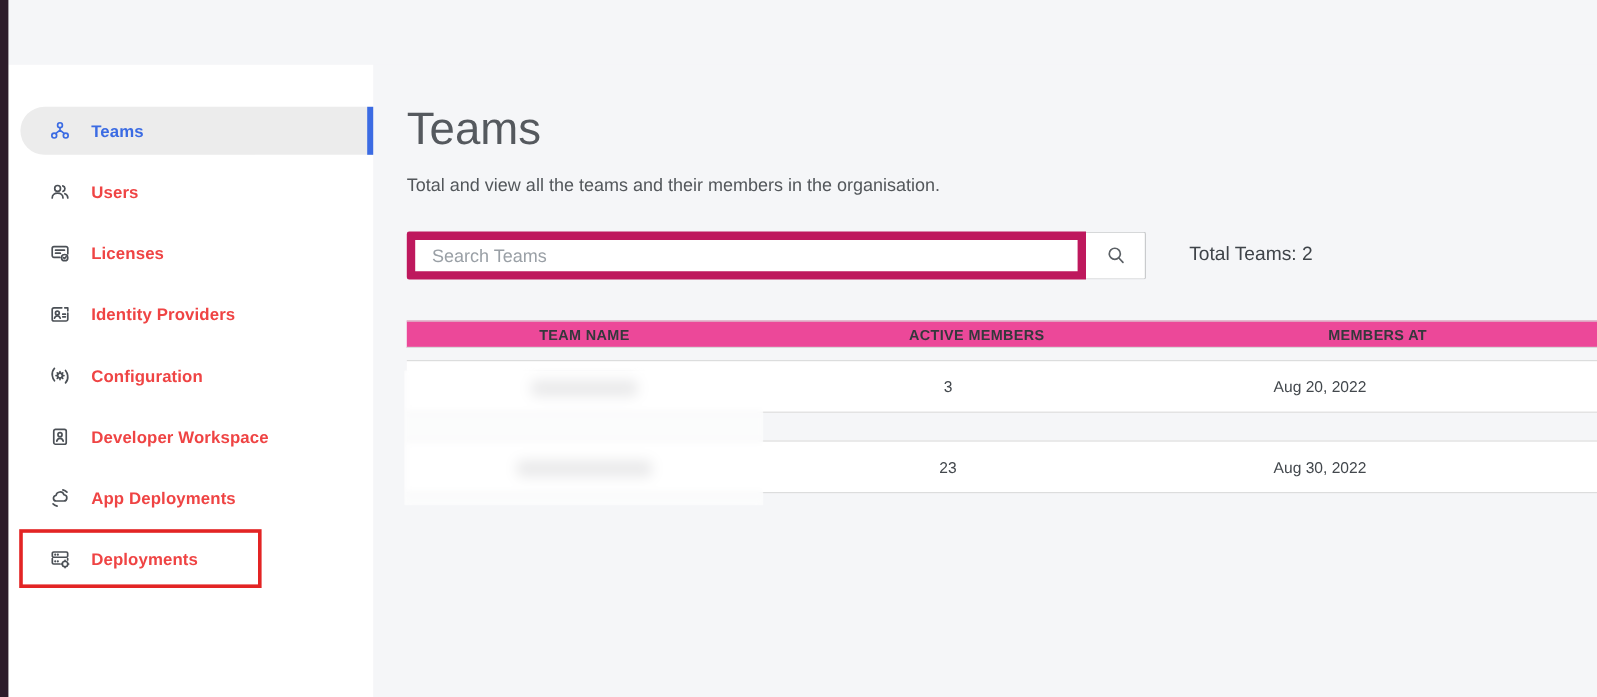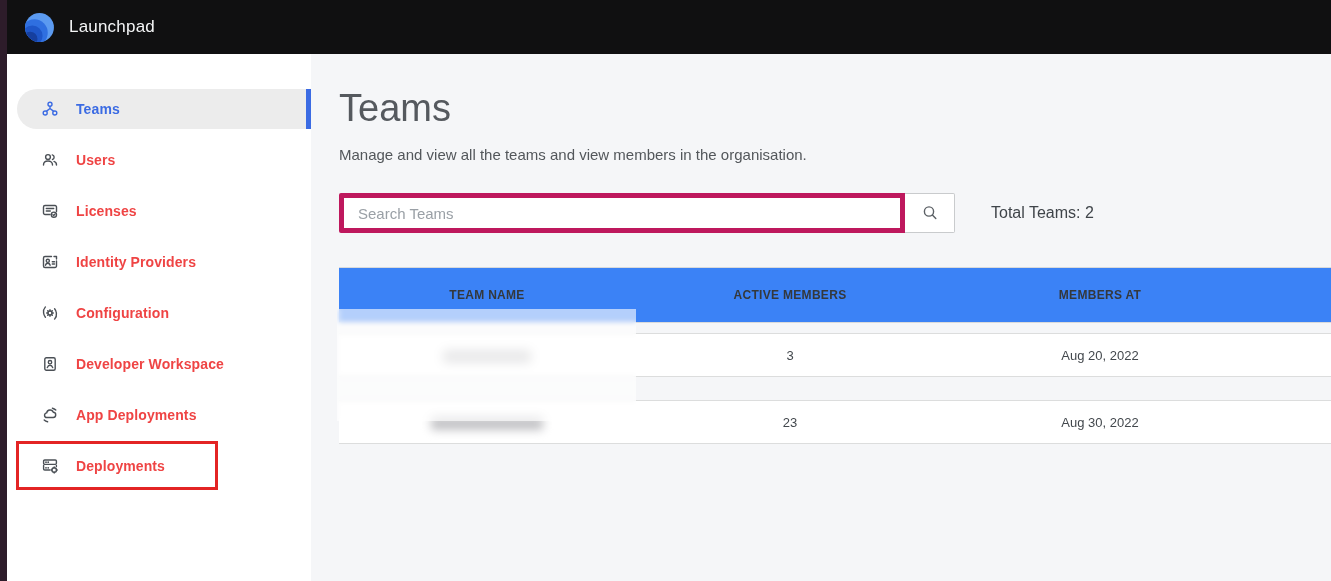--- a/index.html
+++ b/index.html
@@ -63,38 +63,38 @@
   
   .content {
     position:absolute; left:311px; top:54px; right:0; bottom:0;
     background:#f5f6f8; padding:33px 0 0 28px;
   }
   h1.page-title { font-size:38px; line-height:42px; font-weight:400; color:#55595e; }
   .subtitle { margin-top:17px; font-size:15px; line-height:18px; color:#53575b; }
 
   .search-row { margin-top:29px; display:flex; align-items:center; height:40px; }
   .search-input {
-    width:566px; height:40px; border:5px solid #be185d; border-radius:2px 0 0 2px;
+    width:566px; height:40px; border:7px solid #be185d; border-radius:2px 0 0 2px;
     background:#fff; padding:0 14px; font-size:15px; color:#333;
     font-family:"Liberation Sans", sans-serif; outline:none;
   }
   .search-input::placeholder { color:#9aa0a6; }
   .search-btn {
     width:50px; height:40px; border:1px solid #c9cbcd; border-left:none;
     background:#fff; display:flex; align-items:center; justify-content:center;
     cursor:pointer; border-radius:0 2px 2px 0;
   }
   .search-btn svg { width:20px; height:20px; stroke:#5b6065; }
   .total-teams { margin-left:36px; font-size:16px; color:#3f4449; }
 
   
   .table { position:relative; margin-top:34px; width:992px; }
   .thead {
-    display:flex; align-items:center; height:56px;
-    background:#3b82f6; border-top:1px solid #d9dadb; border-bottom:1px solid #d9dadb;
+    display:flex; align-items:center; height:23px;
+    background:#ec4899; border-top:1px solid #d9dadb; border-bottom:1px solid #d9dadb;gap:24px;
   }
   .th { font-size:12px; font-weight:bold; color:#34383c; letter-spacing:.3px; text-align:center; }
   .col1 { width:296px; } .col2 { width:310px; } .col3 { width:310px; }
   .trow {
     display:flex; align-items:center; height:44px; background:#fff;
     border-top:1px solid #dcdddd; border-bottom:1px solid #dcdddd;
   }
   .trow.first { margin-top:10px; }
   .trow.second { margin-top:23px; }
   .td { font-size:13px; color:#43484d; text-align:center; }
@@ -110,38 +110,20 @@
   }
   svg { fill:none; stroke-width:1.4; stroke-linecap:round; stroke-linejoin:round; }
 </style>
 </head>
 <body>
 
 <div class="page">
 
   <div class="left-strip"></div>
 
-  <header class="topbar">
-    <span class="logo">
-      <svg viewBox="0 0 32 32">
-        <defs>
-            <clipPath id="lc">
-              <circle cx="16" cy="16" r="14"></circle>
-            </clipPath>
-          </defs>
-        <circle cx="16" cy="16" r="14" fill="#5b9af0" stroke="none"></circle>
-        <g clip-path="url(#lc)" stroke="none">
-          <circle cx="11" cy="21" r="13" fill="#2f6fe0"></circle>
-          <circle cx="9" cy="24" r="10" fill="#1e56c8"></circle>
-          <circle cx="7" cy="27" r="7" fill="#163f9e"></circle>
-        </g>
-      </svg>
-    </span>
-    <span class="app-title">Launchpad</span>
-  </header>
 
   <aside class="sidebar">
     <nav class="nav">
 
       <div class="nav-item active">
         <span class="nav-icon">
           <svg viewBox="0 0 18 18">
               <circle cx="9" cy="4.3" r="2"></circle>
               <circle cx="4.2" cy="13" r="2"></circle>
               <circle cx="13.8" cy="13" r="2"></circle>
@@ -233,21 +215,21 @@
         </span>
         <span class="nav-label">Deployments</span>
         <span class="red-box"></span>
       </div>
 
     </nav>
   </aside>
 
   <main class="content">
     <h1 class="page-title">Teams</h1>
-    <p class="subtitle">Manage and view all the teams and view members in the organisation.</p>
+    <p class="subtitle">Total and view all the teams and their members in the organisation.</p>
 
     <div class="search-row">
       <input class="search-input" type="text" placeholder="Search Teams" style="">
       <button class="search-btn">
         <span style="display:flex">
           <svg viewBox="0 0 20 20">
               <circle cx="9" cy="8.5" r="4.6"></circle>
               <path d="M12.4 12l3.4 3.6"></path>
             </svg>
         </span>

